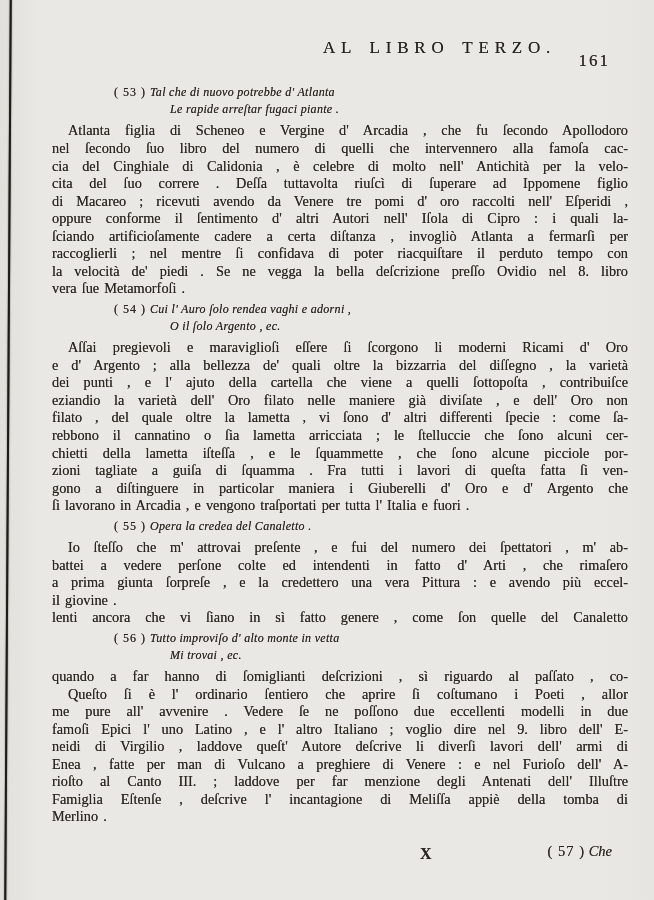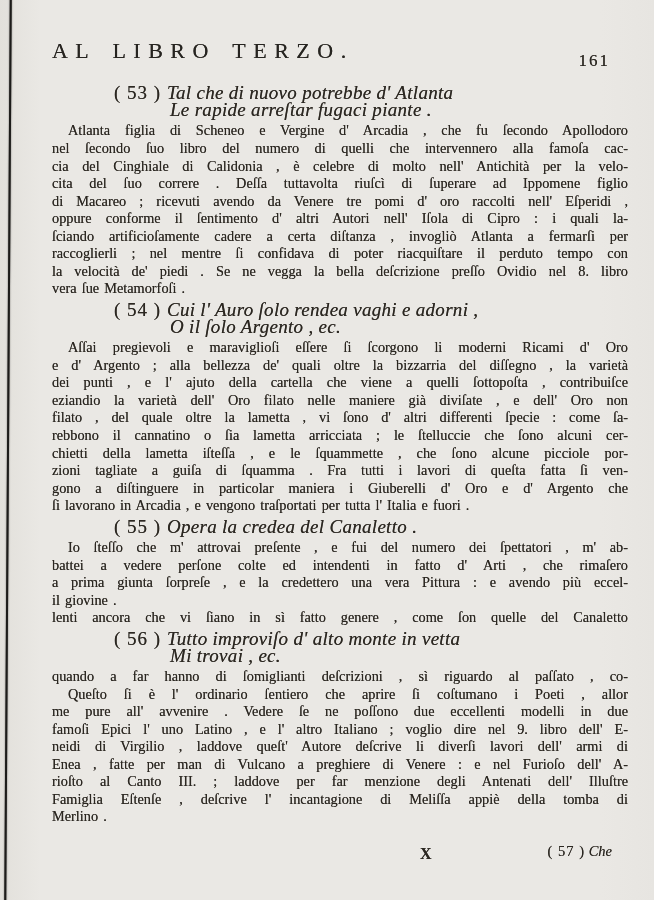--- a/index.html
+++ b/index.html
@@ -36,22 +36,22 @@
   }
   .page-header {
     position: relative;
     height: 38px;
     margin-bottom: 8px;
   }
   .page-title {
     position: absolute;
     left: 0;
     right: 72px;
-    text-align: left;
-    font-size: 22px;
+    text-align: right;
+    font-size: 17px;
     letter-spacing: 0.34em;
     word-spacing: 0.18em;
     white-space: nowrap;
     color: #262420;
   }
   .page-number {
     position: absolute;
     right: 18px;
     top: 13px;
     font-size: 17px;
@@ -66,21 +66,21 @@
     text-align: justify;
     text-align-last: justify;
     word-spacing: 1.5px;
     white-space: normal;
   }
   .para .line.first { text-indent: 16px; }
   .para .line.last  { text-align-last: left; }
   .note {
     margin: 3px 0 4px;
     padding-left: 62px;
-    font-size: 19px;
+    font-size: 12px;
     line-height: 17.2px;
   }
   .note .note-num {
     font-style: normal;
     letter-spacing: 1px;
   }
   .note .note-text { font-style: italic; letter-spacing: 0.3px; }
   .note .note-line2 {
     font-style: italic;
     padding-left: 56px;

